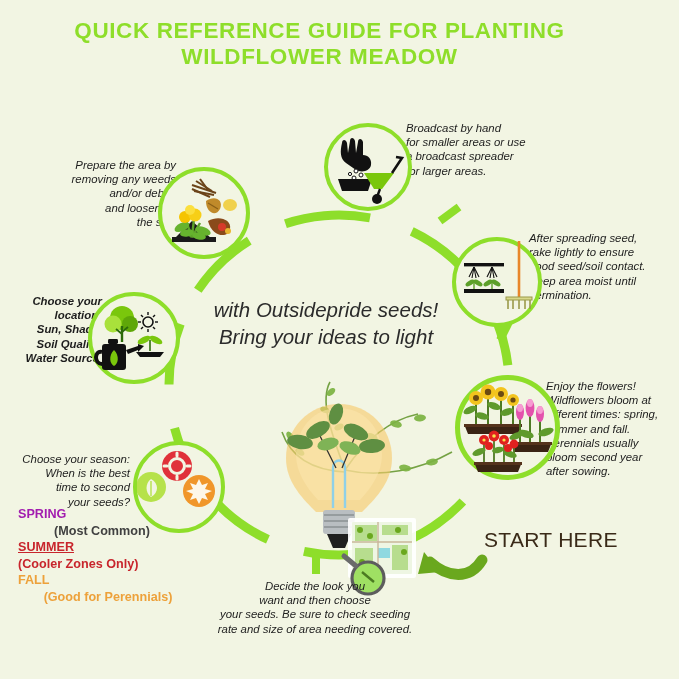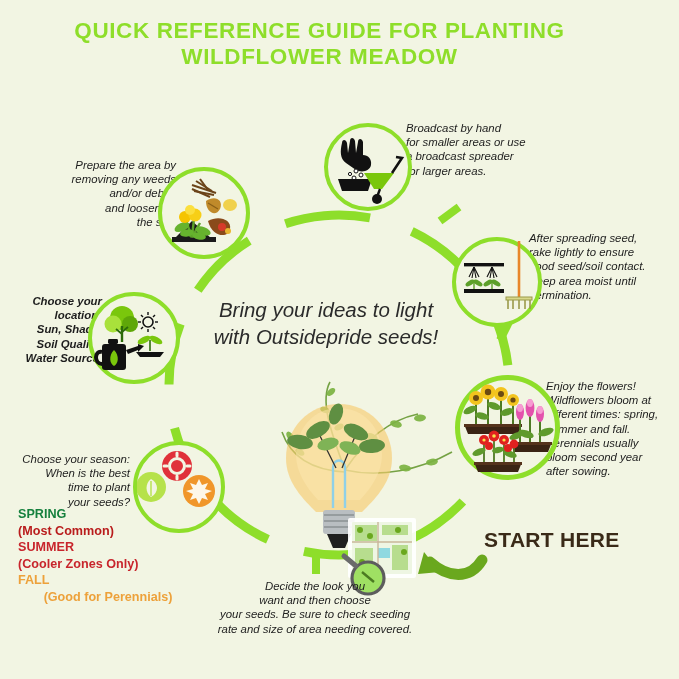--- a/index.html
+++ b/index.html
@@ -49,31 +49,31 @@
   .cap-l{text-align:left;}
   .cap-c{text-align:center;}
 
   
   .seasons{
     position:absolute;left:18px;top:506px;width:180px;
     font-size:12.6px;line-height:16.6px;font-weight:bold;
     text-align:left;
   }
   .seasons div{white-space:nowrap;}
-  .s-spring{color:#15803d;}
-  .s-spring-sub{color:#b91c1c;}
-  .s-summer{color:#c8252c;}
+  .s-spring{color:#a21caf;}
+  .s-spring-sub{color:#404040;margin-left:36px;}
+  .s-summer{color:#c8252c;text-decoration:underline;}
   .s-summer-sub{color:#c8252c;}
   .s-fall{color:#eda13a;}
   .s-fall-sub{color:#eda13a;text-align:center;}
 
   
   .starthere{
     position:absolute;left:484px;top:528px;
-    font-weight:bold;font-size:21px;letter-spacing:.3px;
+    font-weight:normal;font-size:21px;letter-spacing:.3px;
     color:#3a2a18;
   }
 
   
   .node{
     position:absolute;
     border-radius:50%;
     border:4.5px solid #8ede2a;
     background:#f2f5e3;
     box-sizing:border-box;
@@ -489,35 +489,35 @@
 
       <g>
         <circle cx="62" cy="46" r="16" fill="#f0962a"></circle>
         <path d="M62 34 L 65 40 L 71 38 L 68 44 L 75 46 L 68 49 L 71 55 L 65 53 L 62 59
                  L 59 53 L 53 55 L 56 49 L 49 46 L 56 44 L 53 38 L 59 40 Z" fill="#fdf7e8"></path>
       </g>
     </svg>
   </div>
   <div class="cap cap-r" style="left:12px;top:452px;width:118px;">Choose your season:
 When is the best
-time to plant
+time to second
 your seeds?</div>
 
   <div class="seasons">
     <div class="s-spring">SPRING</div>
     <div class="s-spring-sub">(Most Common)</div>
     <div class="s-summer">SUMMER</div>
     <div class="s-summer-sub">(Cooler Zones Only)</div>
     <div class="s-fall">FALL</div>
     <div class="s-fall-sub">(Good for Perennials)</div>
   </div>
 
   <div class="slogan">
+    <span>with Outsidepride seeds!</span>
     <span>Bring your ideas to light</span>
-    <span>with Outsidepride seeds!</span>
   </div>
 
   <div class="cap cap-c" style="left:199px;top:579px;width:232px;">Decide the look you
 want and then choose
 your seeds.  Be sure to check seeding
 rate and size of area needing covered.</div>
 
   <div class="starthere">START HERE</div>
 
 </div>

